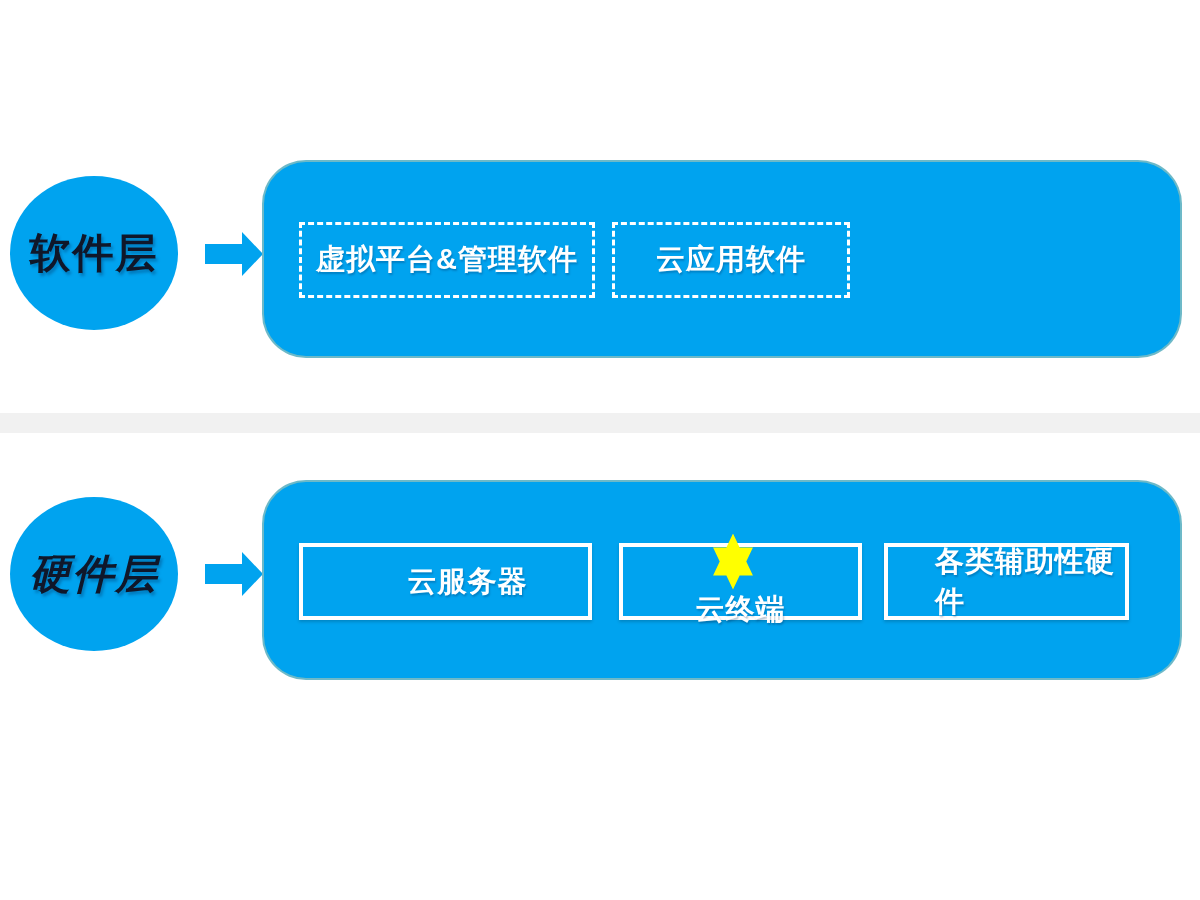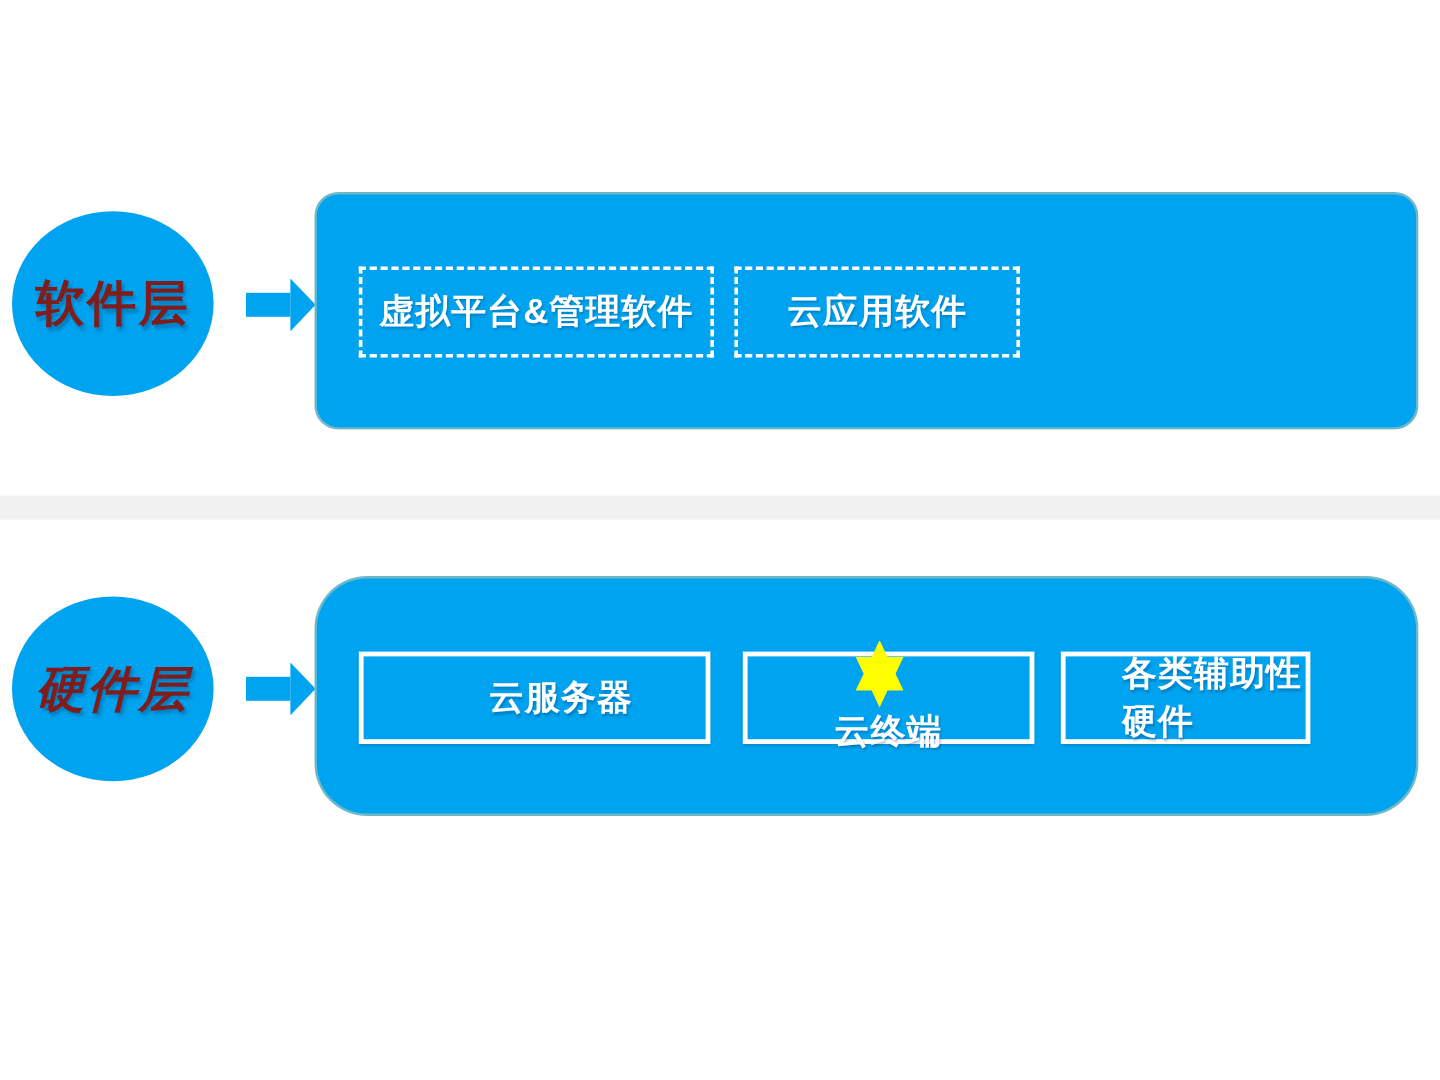--- a/index.html
+++ b/index.html
@@ -19,21 +19,21 @@
   .divider-band {
     position: absolute; left: 0; top: 413px;
     width: 1200px; height: 20px;
     background: var(--band);
   }
   .layer-circle {
     position: absolute;
     width: 168px; height: 154px;
     border-radius: 50%;
     background: var(--blue);
-    color: #7f1d1d;
+    color: #0f172a;
     display: flex; align-items: center; justify-content: center;
     font-size: 41px; font-weight: bold;
     letter-spacing: 2px;
     text-shadow: 2px 3px 3px rgba(0, 45, 95, 0.35);
   }
   #circle-software { left: 10px; top: 176px; }
   #circle-hardware { left: 10px; top: 497px; font-style: italic; }
 
   .block-arrow { position: absolute; left: 205px; width: 58px; height: 44px; }
   #arrow-software { top: 232px; }
@@ -51,21 +51,21 @@
     border-left: 21px solid var(--blue);
   }
 
   .panel {
     position: absolute; left: 262px;
     width: 920px;
     background: var(--blue);
     border-radius: 44px;
     border: 2px solid rgba(168, 196, 178, 0.65);
   }
-  #panel-software { top: 160px; height: 198px; border-radius: 20px; }
+  #panel-software { top: 160px; height: 198px; }
   #panel-hardware { top: 480px; height: 200px; }
 
   .item {
     position: absolute;
     display: flex; align-items: center; justify-content: center;
     color: #fff;
     font-size: 29px; font-weight: bold;
     letter-spacing: 1px;
     text-shadow: 1px 2px 2px rgba(0, 45, 95, 0.30);
   }
@@ -78,21 +78,21 @@
     top: 61px; height: 77px;
     box-shadow: 0 2px 3px rgba(0,0,0,0.18);
   }
   
   #box-virtual-platform { left: 35px;  width: 296px; }
   #box-cloud-app        { left: 348px; width: 238px; }
   #box-other-software   { left: 620px; width: 246px; }
   
   #box-cloud-server     { left: 35px;  width: 293px; padding-left: 44px; }
   #box-cloud-terminal   { left: 355px; width: 243px; flex-direction: column; }
-  #box-other-hardware   { left: 620px; width: 208px; padding-left: 47px; }
+  #box-other-hardware   { left: 620px; width: 245px; padding-left: 47px; }
 
   .star6 {
     width: 46px; height: 56px;
     background: var(--star);
     clip-path: polygon(50% 0%, 64.4% 25%, 93.3% 25%, 78.9% 50%, 93.3% 75%,
                        64.4% 75%, 50% 100%, 35.6% 75%, 6.7% 75%, 21.1% 50%,
                        6.7% 25%, 35.6% 25%);
     margin-right: 15px;
     flex: 0 0 auto;
   }

